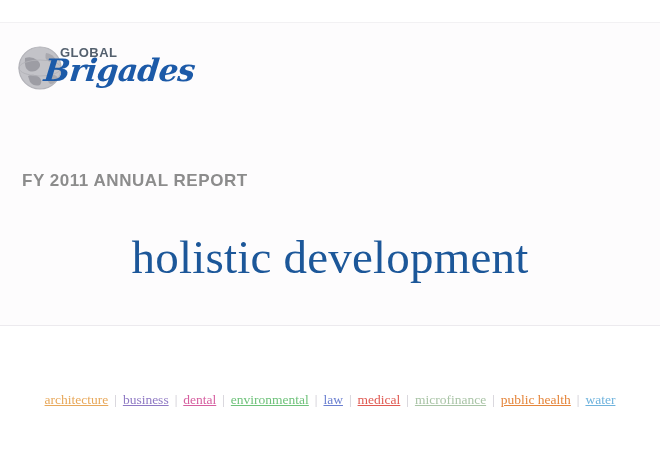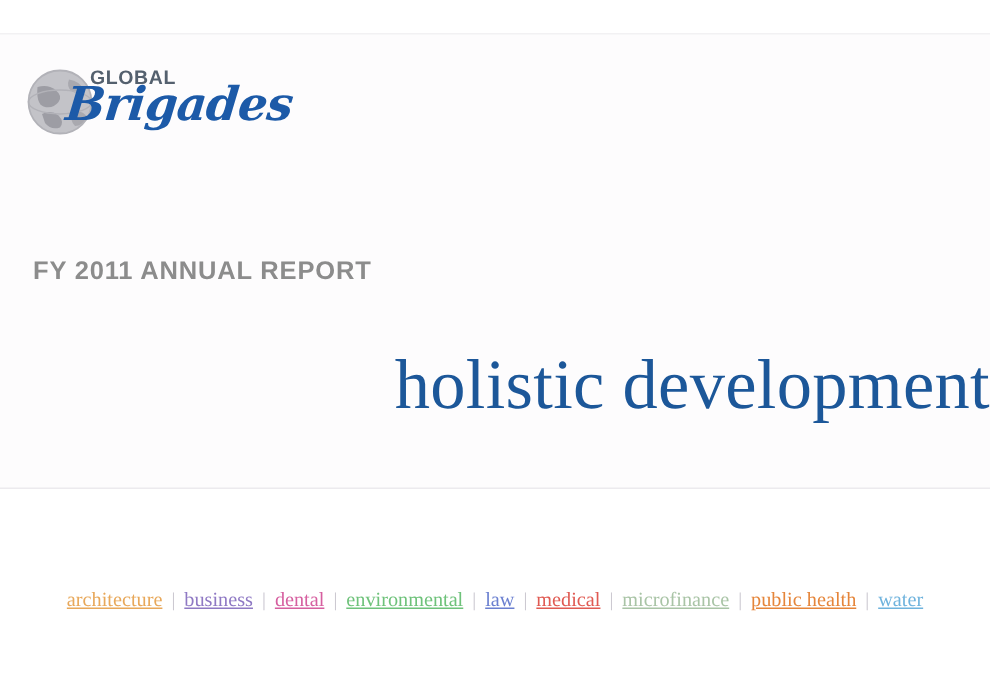--- a/index.html
+++ b/index.html
@@ -89,21 +89,21 @@
     font-weight: 600;
     letter-spacing: 0.55px;
     color: #8c8c8c;
     margin-left: 22px;
   }
   #headline {
     position: absolute;
     left: 0;
     right: 0;
     top: 178px;
-    text-align: right;
+    text-align: center;
     font-family: "Liberation Serif", serif;
     font-size: 47px;
     font-weight: normal;
     letter-spacing: 0.2px;
     color: #1c5799;
     line-height: 1.1;
   }
 
   
   #programs {

